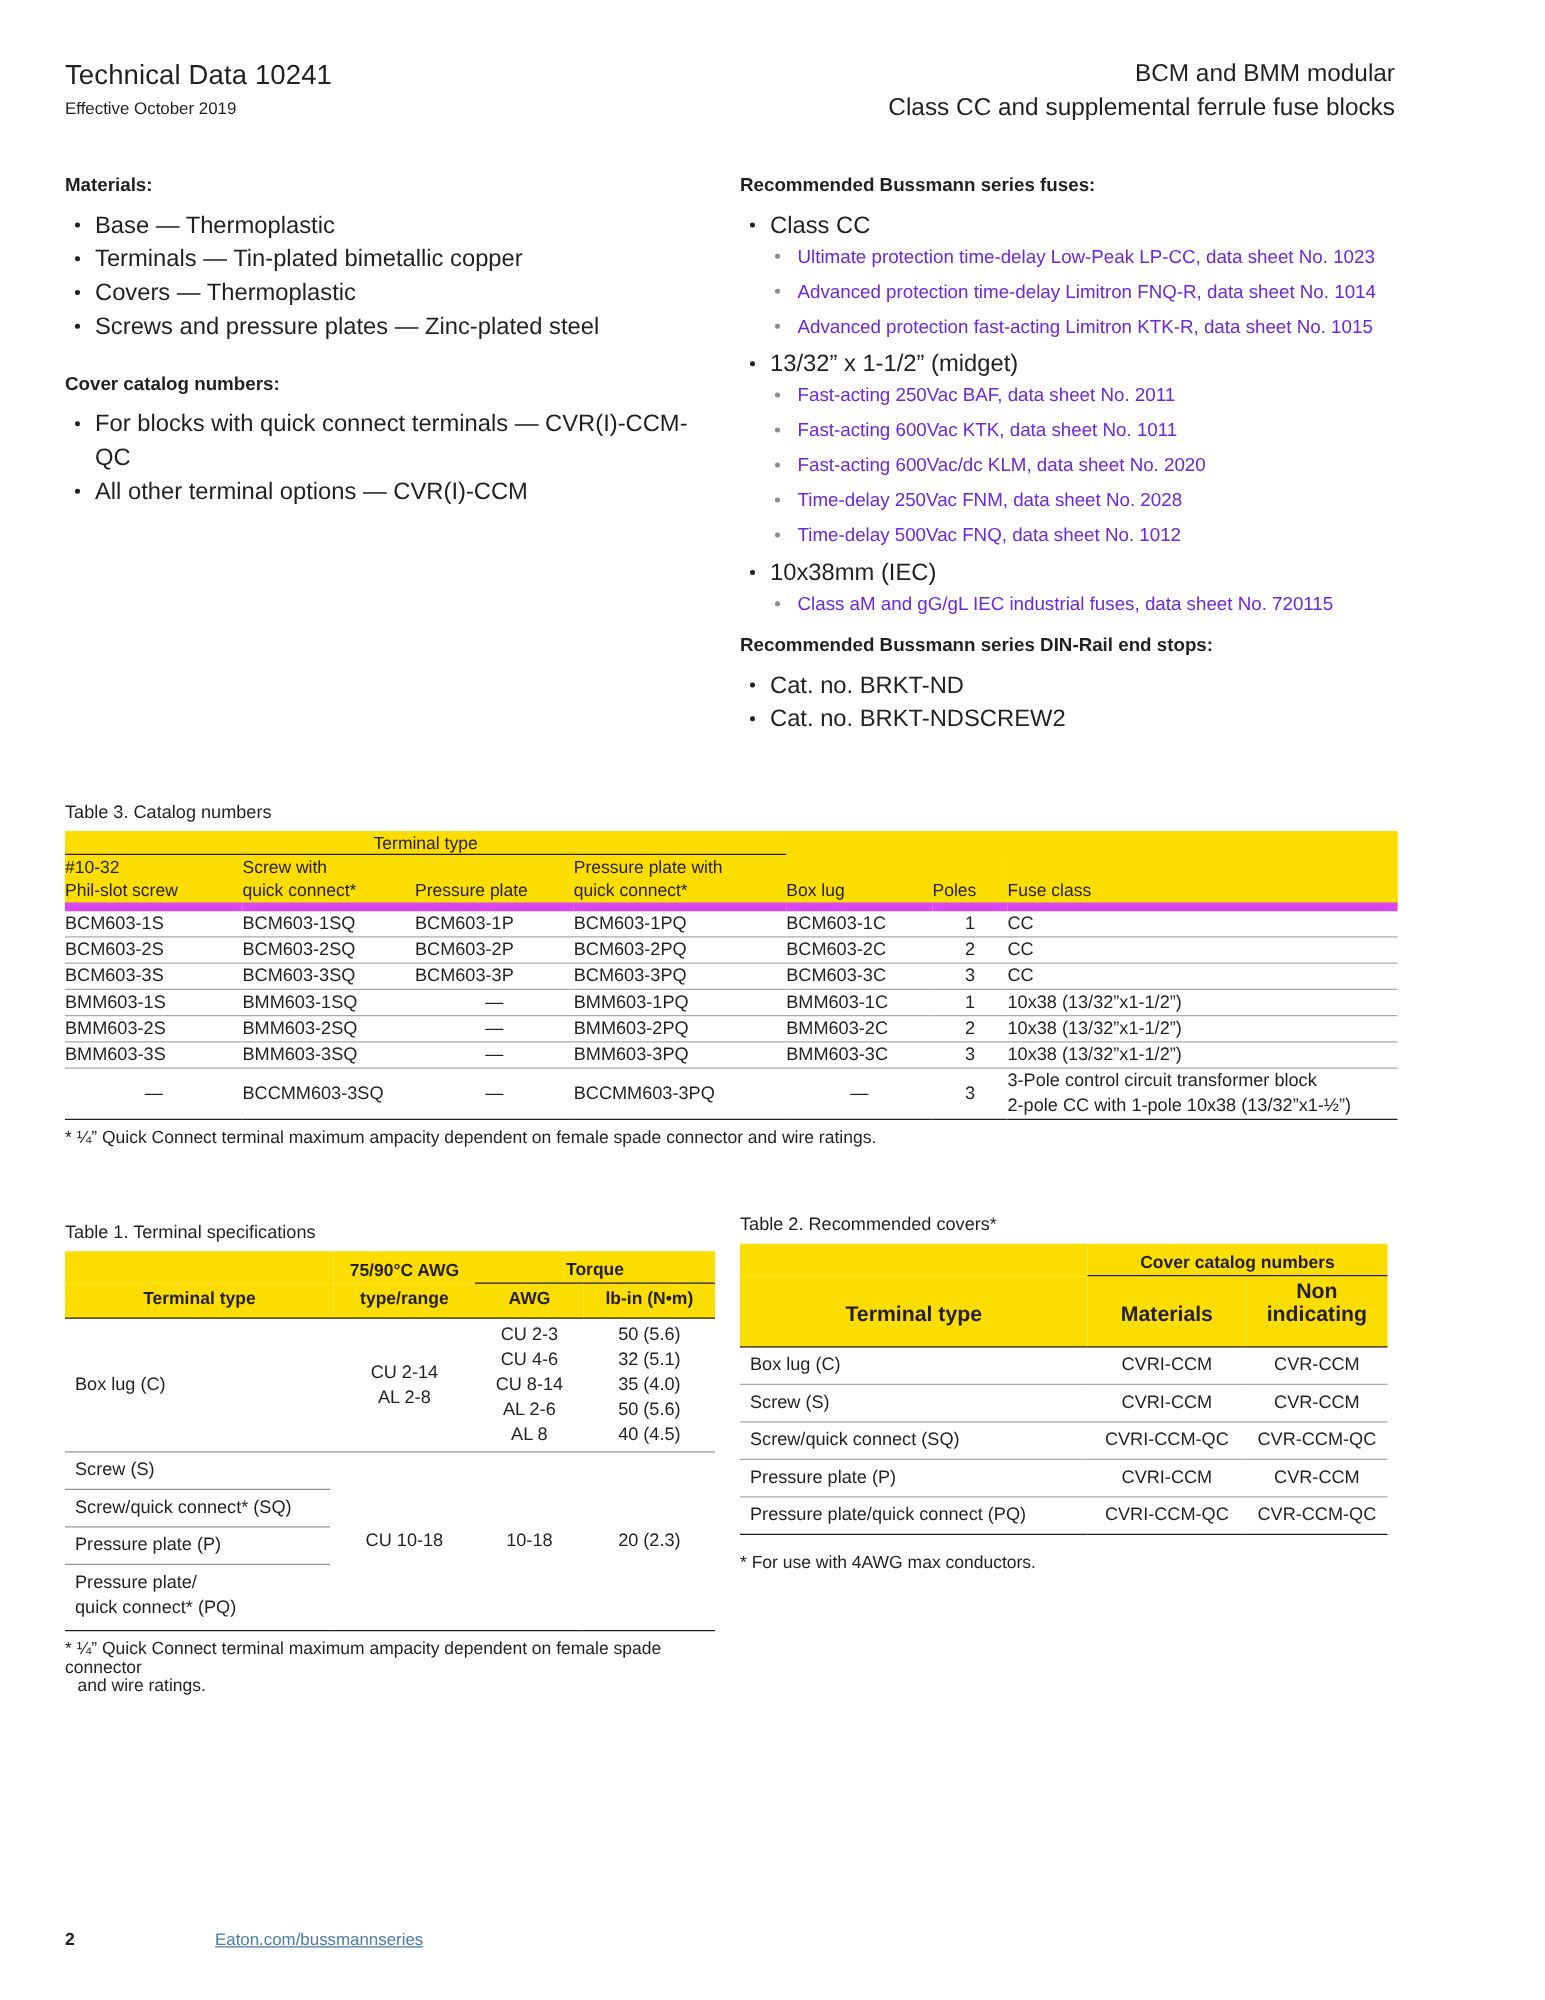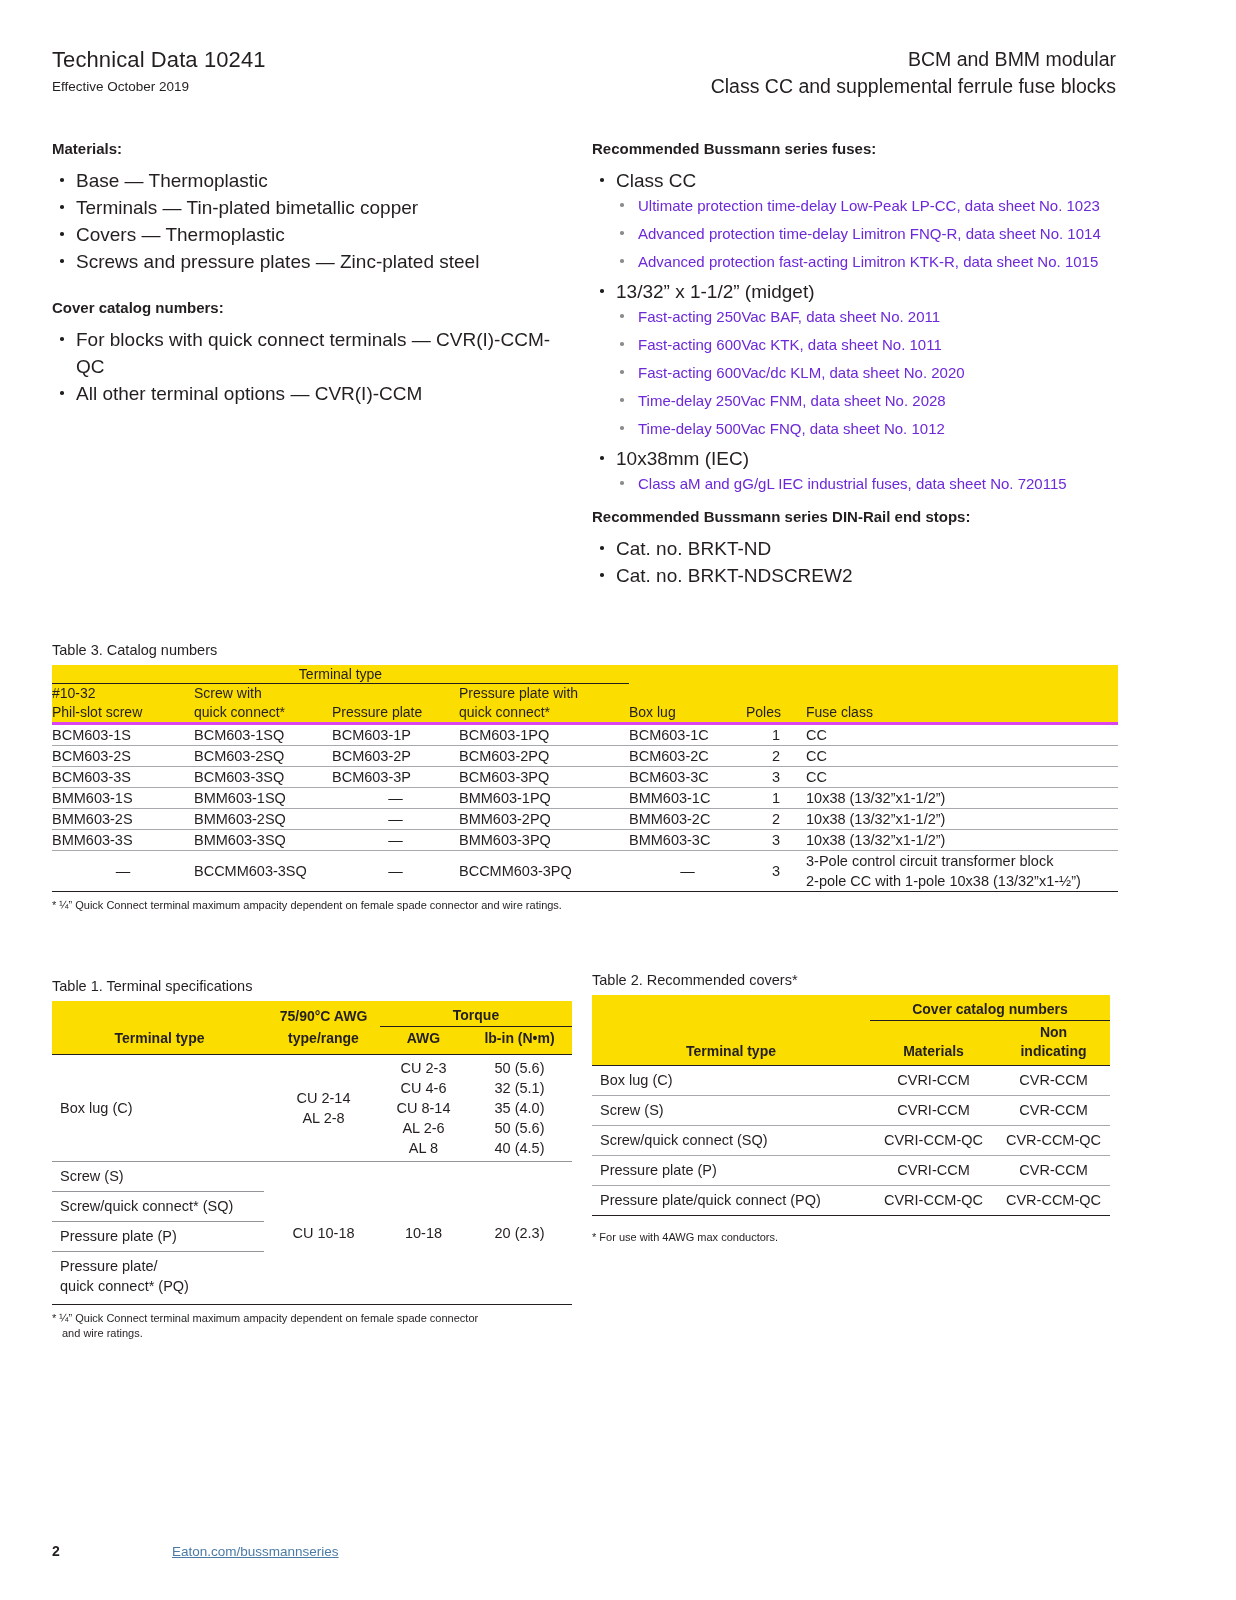--- a/index.html
+++ b/index.html
@@ -158,26 +158,26 @@
     text-align: center;
   }
   .span-ul { border-bottom: 1px solid #231f20; }
   .brow td {
     font-size: 14.5px;
     line-height: 20px;
     padding: 5px 10px 6px 10px;
     border-bottom: 1px solid #a7a9ac;
     vertical-align: top;
   }
-  .brow.first td { border-top: 3px solid #d946ef; }
+  .brow.first td { border-top: 7px solid #d946ef; }
   .brow.last td { border-bottom: 1px solid #231f20; }
   .c { text-align: center; }
 
   .fnote {
-    font-size: 11px;
+    font-size: 14px;
     line-height: 15px;
     color: #231f20;
     margin-top: 6px;
   }
 
   
   #table3-wrap {
     position: absolute;
     left: 52px;
     top: 642px;
@@ -236,23 +236,23 @@
   #t2 col.c { width: 113px; }
   #t2 .topband th {
     font-weight: bold;
     font-size: 14px;
     line-height: 19px;
     padding: 5px 8px 1px 8px;
     text-align: center;
   }
   #t2 .hdr2 th {
     font-weight: bold;
-    font-size: 14px;
+    font-size: 17px;
     line-height: 19px;
-    padding: 2px 8px 4px 8px;
+    padding: 2px 8px 16px 8px;
   }
   #t2 td {
     font-size: 14.5px;
     line-height: 20px;
     padding: 4px 8px 5px 8px;
     border-bottom: 1px solid #a7a9ac;
   }
   #t2 tr.first td { border-top: 1px solid #231f20; }
   #t2 tr.last td { border-bottom: 1px solid #231f20; }
 

